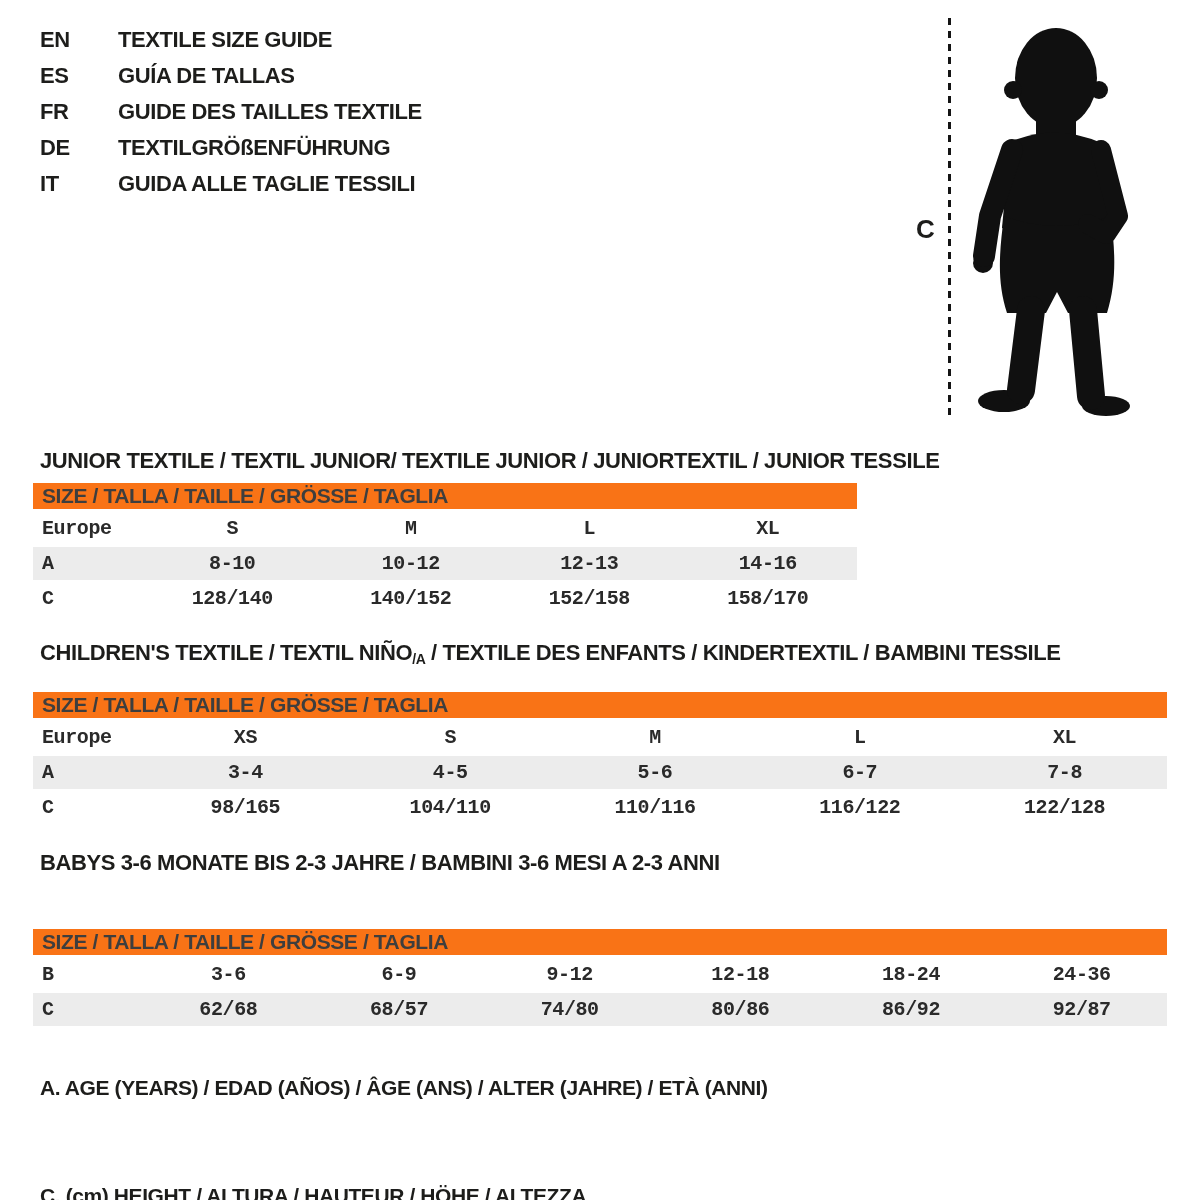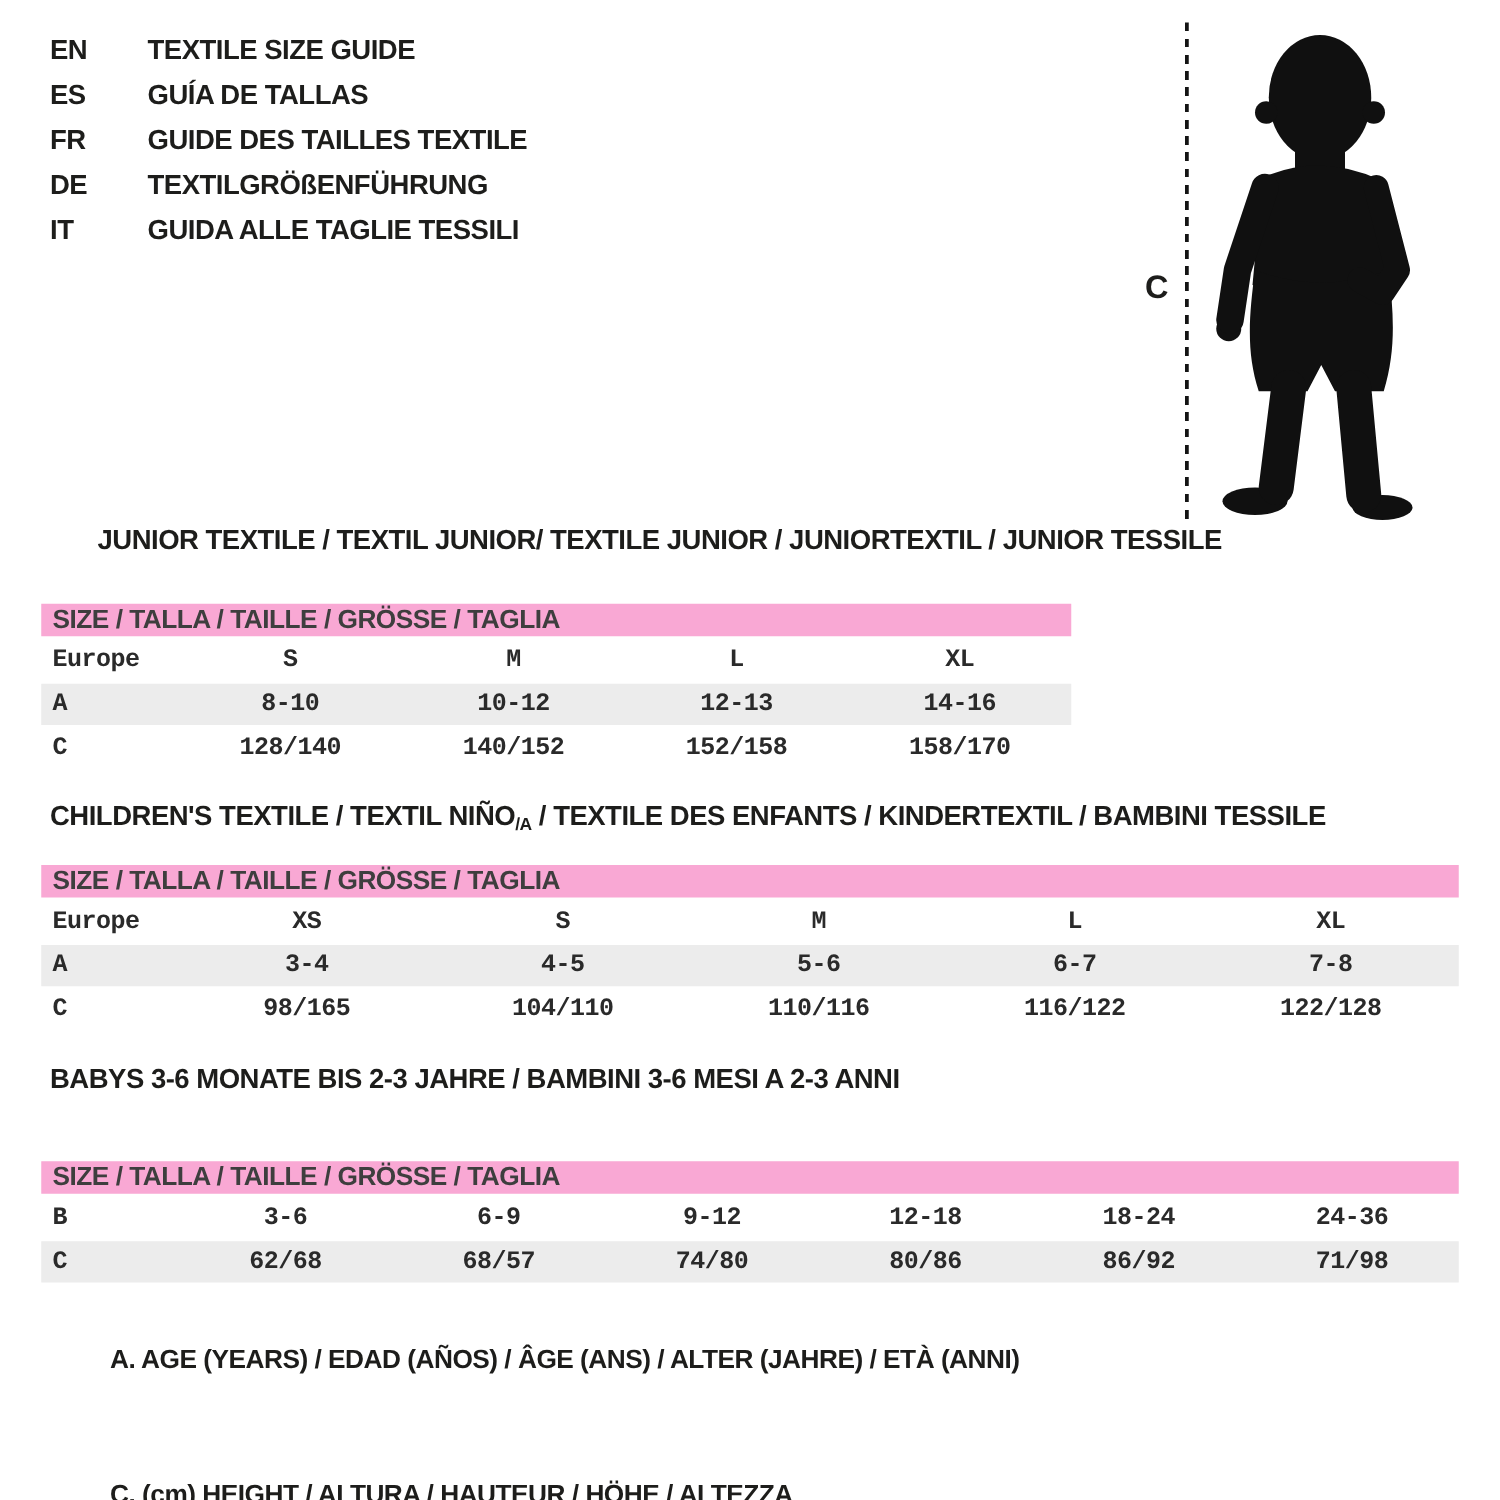--- a/index.html
+++ b/index.html
@@ -21,29 +21,29 @@
     background:repeating-linear-gradient(180deg,#141414 0 7px,transparent 7px 13px);
   }
   .figure-label{position:absolute;left:18px;top:202px;font-size:26px;}
   .toddler-svg{position:absolute;left:62px;top:8px;width:195px;height:400px;}
   
   .section-heading{position:absolute;left:40px;font-size:22px;white-space:nowrap;}
   .heading-sub{font-size:14px;position:relative;top:4px;letter-spacing:-0.4px;}
   
   .size-table{position:absolute;left:33px;}
   .size-header{
-    height:26px;background:#f9a8d4;color:#3e3e3e;display:flex;align-items:center;
+    height:26px;background:#f97316;color:#3e3e3e;display:flex;align-items:center;
     padding-left:9px;font-size:21px;margin-bottom:3px;box-sizing:border-box;
   }
   .t-row{display:flex;height:33px;align-items:center;font-size:20px;margin-bottom:2px;color:#2a2a2a;font-family:Liberation Mono, monospace;}
   .t-row.shaded{background:#ececec;}
   .t-label{width:110px;padding-left:9px;box-sizing:border-box;}
   .t-cell{flex:1;text-align:center;white-space:nowrap;}
   
-  .legend-line{position:absolute;left:40px;font-size:21px;white-space:nowrap;margin-left:48px;}
+  .legend-line{position:absolute;left:40px;font-size:21px;white-space:nowrap;}
 </style>
 </head>
 <body>
 
 <div class="canvas">
 
   <div class="lang-list">
       <div class="lang-row">
         <span class="lang-code">EN</span>
         <span class="lang-label">TEXTILE SIZE GUIDE</span>
@@ -83,21 +83,21 @@
       </g>
       <g fill="none" stroke="#101010" stroke-linecap="round" stroke-linejoin="round">
         <path d="M52,130 L30,196 L24,236" stroke-width="22"></path>
         <path d="M141,130 L158,196 L146,214 L128,204" stroke-width="20"></path>
         <path d="M71,290 L61,370" stroke-width="28"></path>
         <path d="M123,290 L131,376" stroke-width="28"></path>
       </g>
     </svg>
   </div>
 
-  <div class="section-heading" style="top:419px;margin-left:38px;">JUNIOR TEXTILE / TEXTIL JUNIOR/ TEXTILE JUNIOR / JUNIORTEXTIL / JUNIOR TESSILE</div>
+  <div class="section-heading" style="top:448px;">JUNIOR TEXTILE / TEXTIL JUNIOR/ TEXTILE JUNIOR / JUNIORTEXTIL / JUNIOR TESSILE</div>
   <div class="size-table" style="top:483px;width:824px;">
       <div class="size-header">SIZE / TALLA / TAILLE / GRÖSSE / TAGLIA</div>
       <div class="t-row">
         <div class="t-label">Europe</div>
         <div class="t-cell">S</div>
         <div class="t-cell">M</div>
         <div class="t-cell">L</div>
         <div class="t-cell">XL</div>
       </div>
       <div class="t-row shaded">
@@ -157,20 +157,20 @@
         <div class="t-cell">18-24</div>
         <div class="t-cell">24-36</div>
       </div>
       <div class="t-row shaded">
         <div class="t-label">C</div>
         <div class="t-cell">62/68</div>
         <div class="t-cell">68/57</div>
         <div class="t-cell">74/80</div>
         <div class="t-cell">80/86</div>
         <div class="t-cell">86/92</div>
-        <div class="t-cell">71/98</div>
+        <div class="t-cell">92/87</div>
       </div>
     </div>
 
   <div class="legend-line" style="top:1076px;">A. AGE (YEARS) / EDAD (AÑOS) / ÂGE (ANS) / ALTER (JAHRE) / ETÀ (ANNI)</div>
   <div class="legend-line" style="top:1184px;">C. (cm) HEIGHT / ALTURA / HAUTEUR / HÖHE / ALTEZZA</div>
 
 </div>
 
 </body></html>

